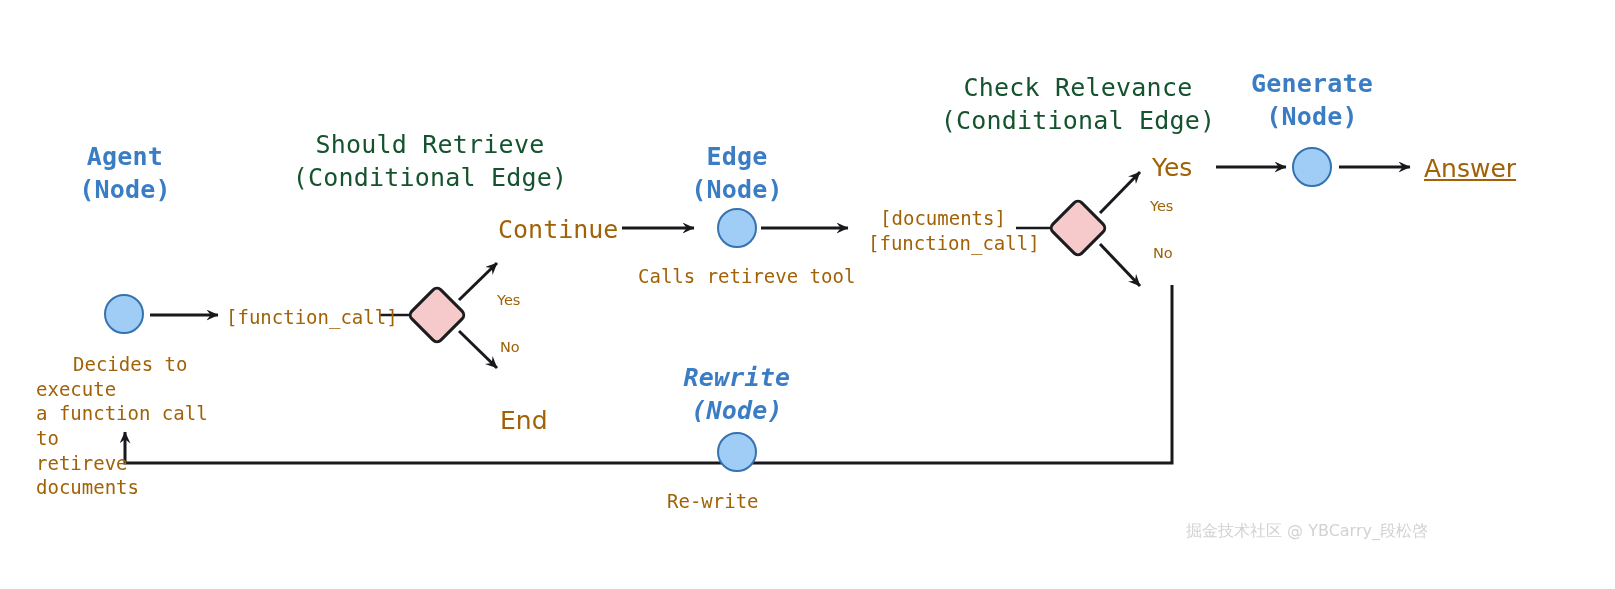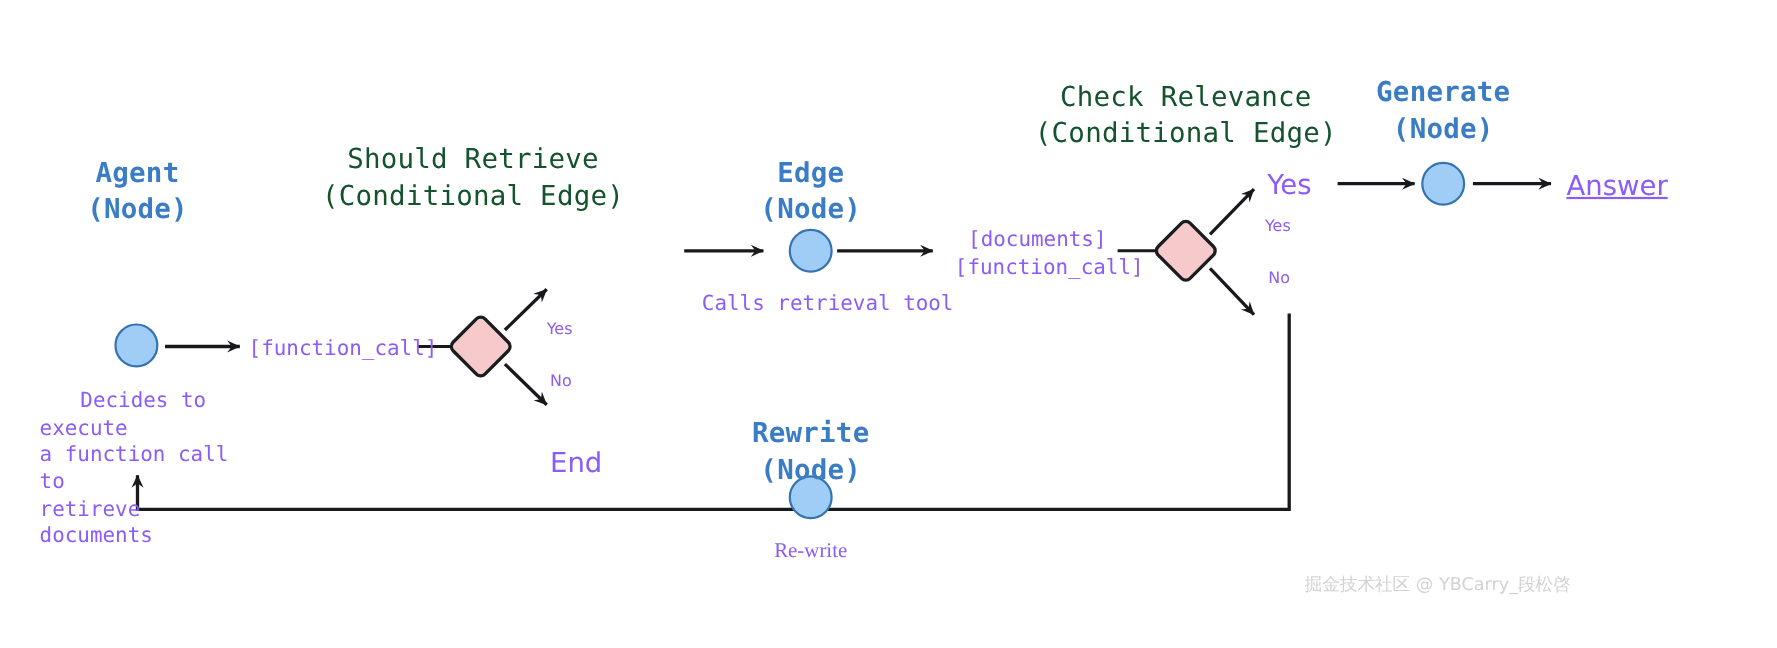--- a/index.html
+++ b/index.html
@@ -19,21 +19,21 @@
     position: absolute;
     left: 0;
     top: 0;
     width: 1615px;
     height: 589px;
     pointer-events: none;
   }
   .lbl {
     position: absolute;
     white-space: pre;
-    color: #8b5cf6;
+    color: #a16207;
     line-height: 1.30;
   }
   .mono { font-family: "DejaVu Sans Mono", "Liberation Mono", monospace; }
   .sans { font-family: "DejaVu Sans", "Liberation Sans", sans-serif; }
   .title {
     font-size: 25px;
     text-align: center;
     letter-spacing: .2px;
   }
   .title.blue { color: #3b7dc4; font-weight: 700; }
@@ -125,35 +125,36 @@
   <div class="lbl mono title blue" style="left:30px; top:141px; width:190px;"><span>Agent</span><br><span>(Node)</span></div>
 
   <div class="lbl mono title dark" style="left:265px; top:129px; width:330px;"><span>Should Retrieve</span><br><span>(Conditional Edge)</span></div>
 
   <div class="lbl mono title blue" style="left:642px; top:141px; width:190px;"><span>Edge</span><br><span>(Node)</span></div>
 
   <div class="lbl mono title dark" style="left:913px; top:72px; width:330px;"><span>Check Relevance</span><br><span>(Conditional Edge)</span></div>
 
   <div class="lbl mono title blue" style="left:1217px; top:68px; width:190px;"><span>Generate</span><br><span>(Node)</span></div>
 
-  <div class="lbl mono title blue" style="left:642px; top:378px; width:190px;"><span>Rewrite</span><br><span>(Node)</span></div>
+  <div class="lbl mono title blue" style="left:642px; top:362px; width:190px;font-style:italic;"><span>Rewrite</span><br><span>(Node)</span></div>
 
   <div class="lbl mono small" style="left:36px; top:352px; width:200px;"><span style="white-space:pre-line;margin-left:37px;">Decides to execute
 a function call to
 retireve documents</span></div>
 
-  <div class="lbl mono small" style="left:638px; top:264px; width:200px; text-align:center;"><span>Calls retrieval tool</span></div>
+  <div class="lbl mono small" style="left:638px; top:264px; width:200px; text-align:center;"><span>Calls retireve tool</span></div>
 
-  <div class="lbl mono small" style="left:667px; top:489px; width:140px; text-align:center;font-family:Liberation Serif, serif;"><span>Re-write</span></div>
+  <div class="lbl mono small" style="left:667px; top:489px; width:140px; text-align:left;"><span>Re-write</span></div>
 
   <div class="lbl mono small" style="left:226px; top:305px;"><span>[function_call]</span></div>
 
   <div class="lbl mono small" style="left:868px; top:206px; width:150px; text-align:center;"><span style="white-space:pre-line;">[documents]
 [function_call]</span></div>
 
+  <div class="lbl mono big" style="left:498px; top:214px;"><span>Continue</span></div>
 
   <div class="lbl sans big" style="left:500px; top:381px;margin-top:24px;"><span>End</span></div>
 
   <div class="lbl sans big" style="left:1424px; top:153px;text-decoration:underline;"><span>Answer</span></div>
 
   <div class="lbl sans big" style="left:1152px; top:152px;"><span>Yes</span></div>
 
   <div class="lbl sans tiny" style="left:497px; top:291px;"><span>Yes</span></div>
 
   <div class="lbl sans tiny" style="left:500px; top:338px;"><span>No</span></div>

